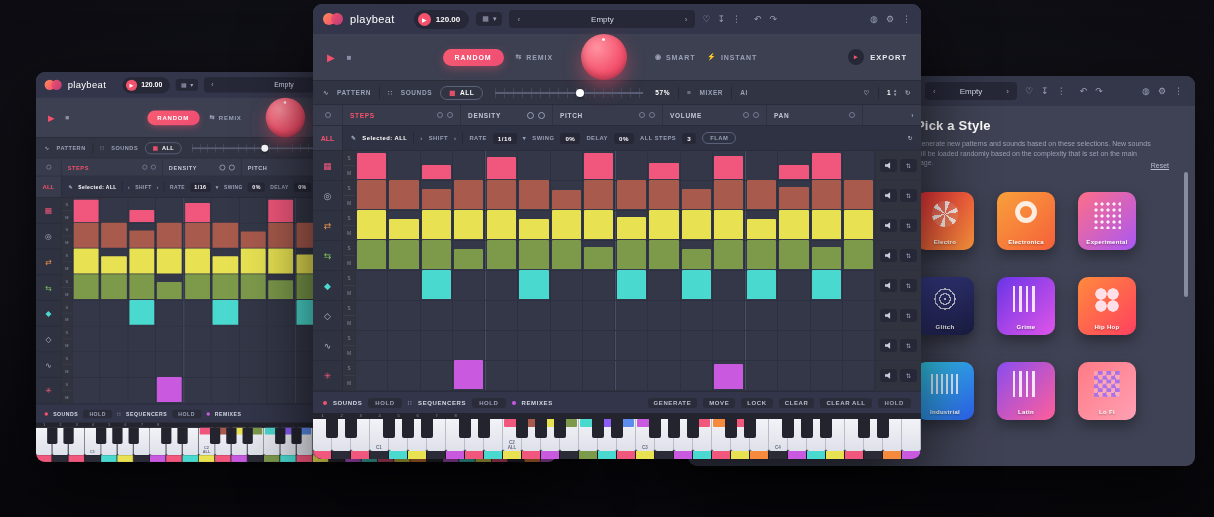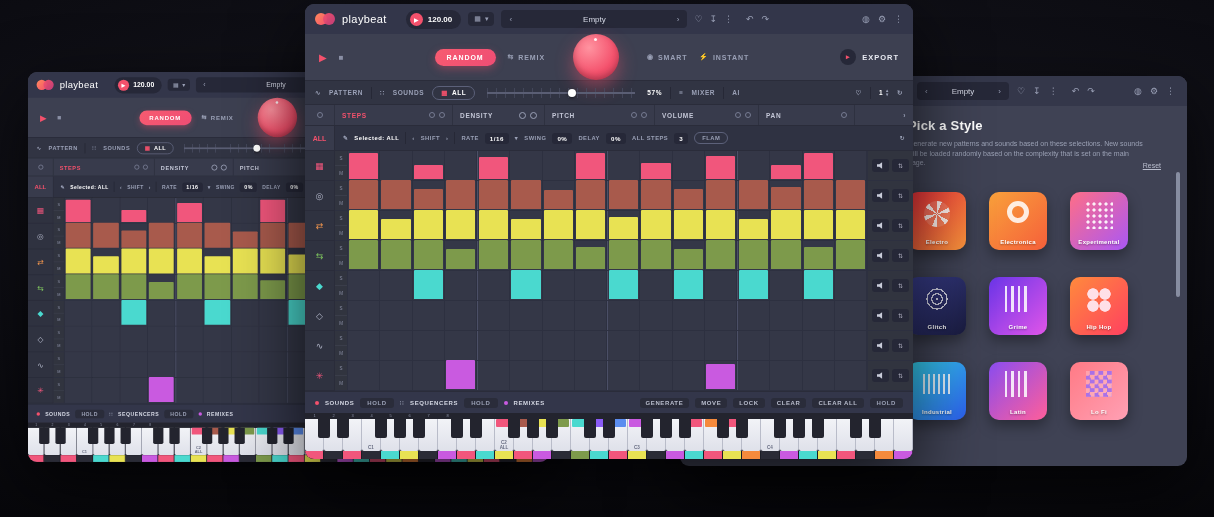--- a/index.html
+++ b/index.html
@@ -4,21 +4,21 @@
 <style>
   *{box-sizing:border-box;margin:0;padding:0;}
   html,body{background:#000;}
   body{font-family:"Liberation Sans",sans-serif;}
   .stage{position:relative;width:1214px;height:517px;overflow:hidden;
     background:radial-gradient(120% 90% at 50% 35%, #17171f 0%, #0c0c12 55%, #040406 100%);}
   :root{
     --pink:#f4516c; --win:#3d4051; --bar:#33364a; --pill:#262838;
     --txt:#eceef5; --mut:#9aa0b6; --grid:#363949; --line:#2d3040;
   }
-  .window{position:absolute;border-radius:9px;box-shadow:0 25px 70px rgba(0,0,0,.7);}
+  .window{position:absolute;border-radius:9px;box-shadow:0 25px 70px rgba(0,0,0,.7);margin-left:8px;}
   .main-window{left:305px;top:4px;width:608px;height:455px;background:var(--win);z-index:3;display:flex;flex-direction:column;overflow:hidden;}
   .left-window{left:28px;top:72px;width:521px;height:390px;background:var(--win);z-index:2;overflow:hidden;}
   .left-window .clone-scale{width:608px;height:455px;transform:scale(0.857);transform-origin:0 0;display:flex;flex-direction:column;background:var(--win);}
   .right-window{left:680px;top:76px;width:507px;height:390px;background:#3f4254;z-index:1;overflow:hidden;}
   .sp{flex:1;}
 
   
   .topbar{height:30px;background:var(--bar);display:flex;align-items:center;gap:7px;padding:0 10px;flex:0 0 auto;}
   .logo{display:flex;align-items:center;gap:6px;}
   .logo-mark{position:relative;width:21px;height:12px;display:inline-block;}

